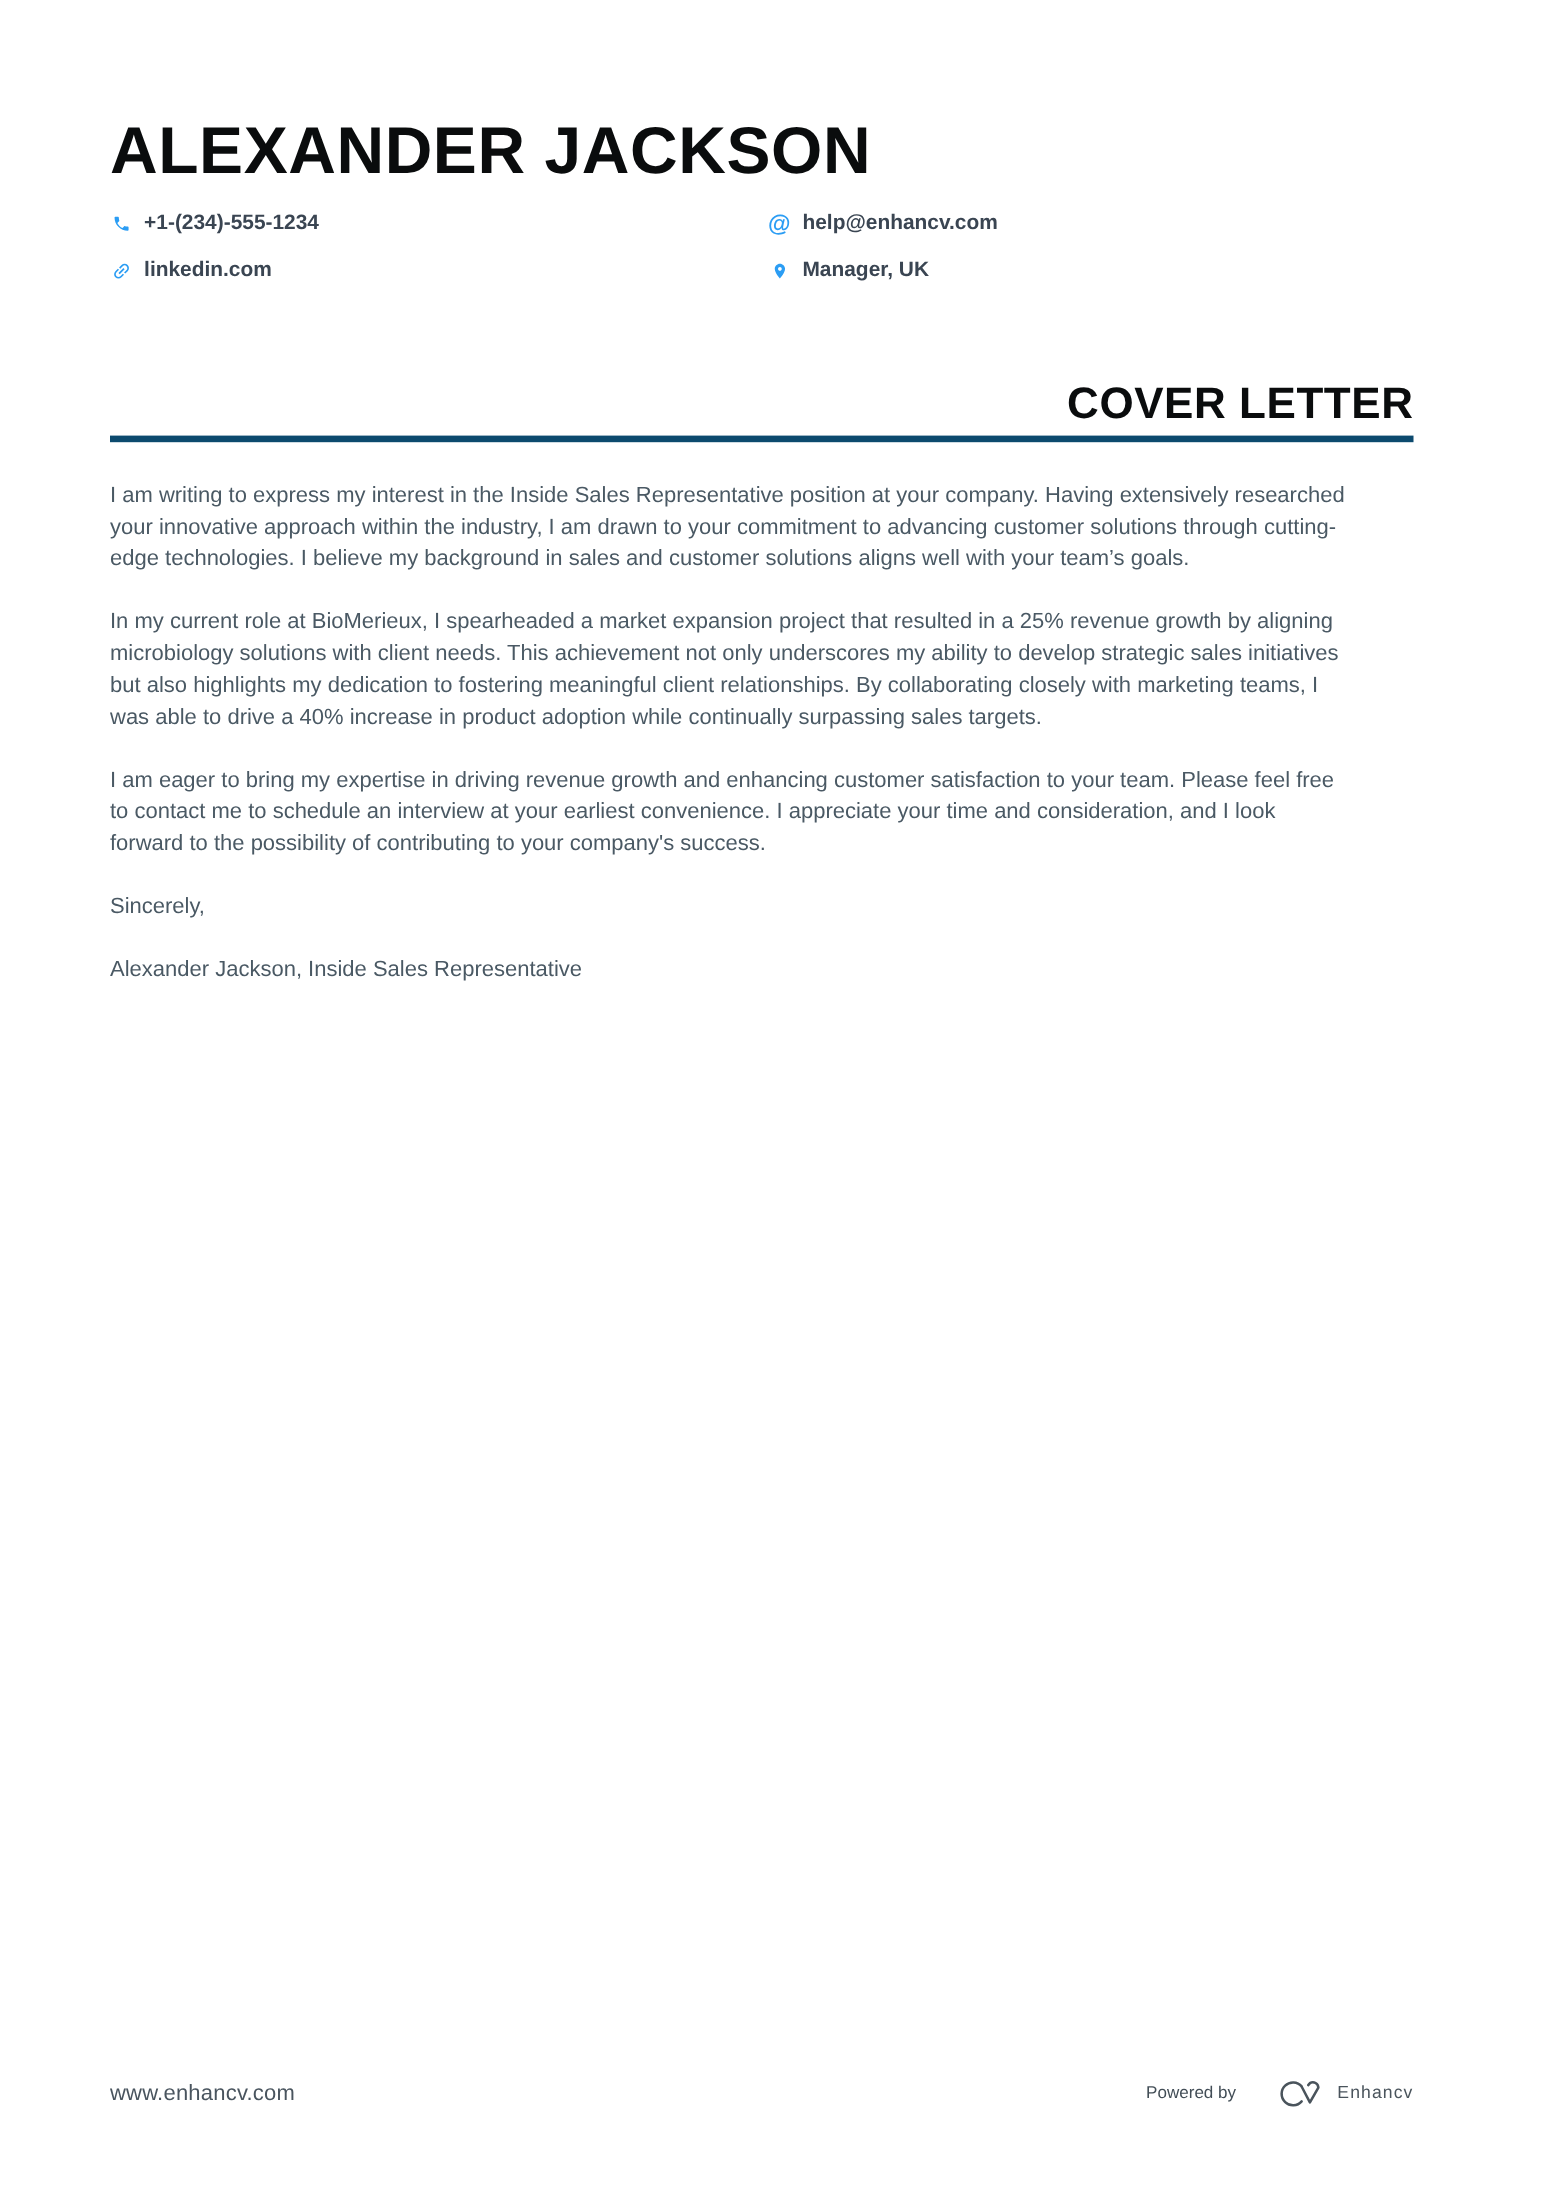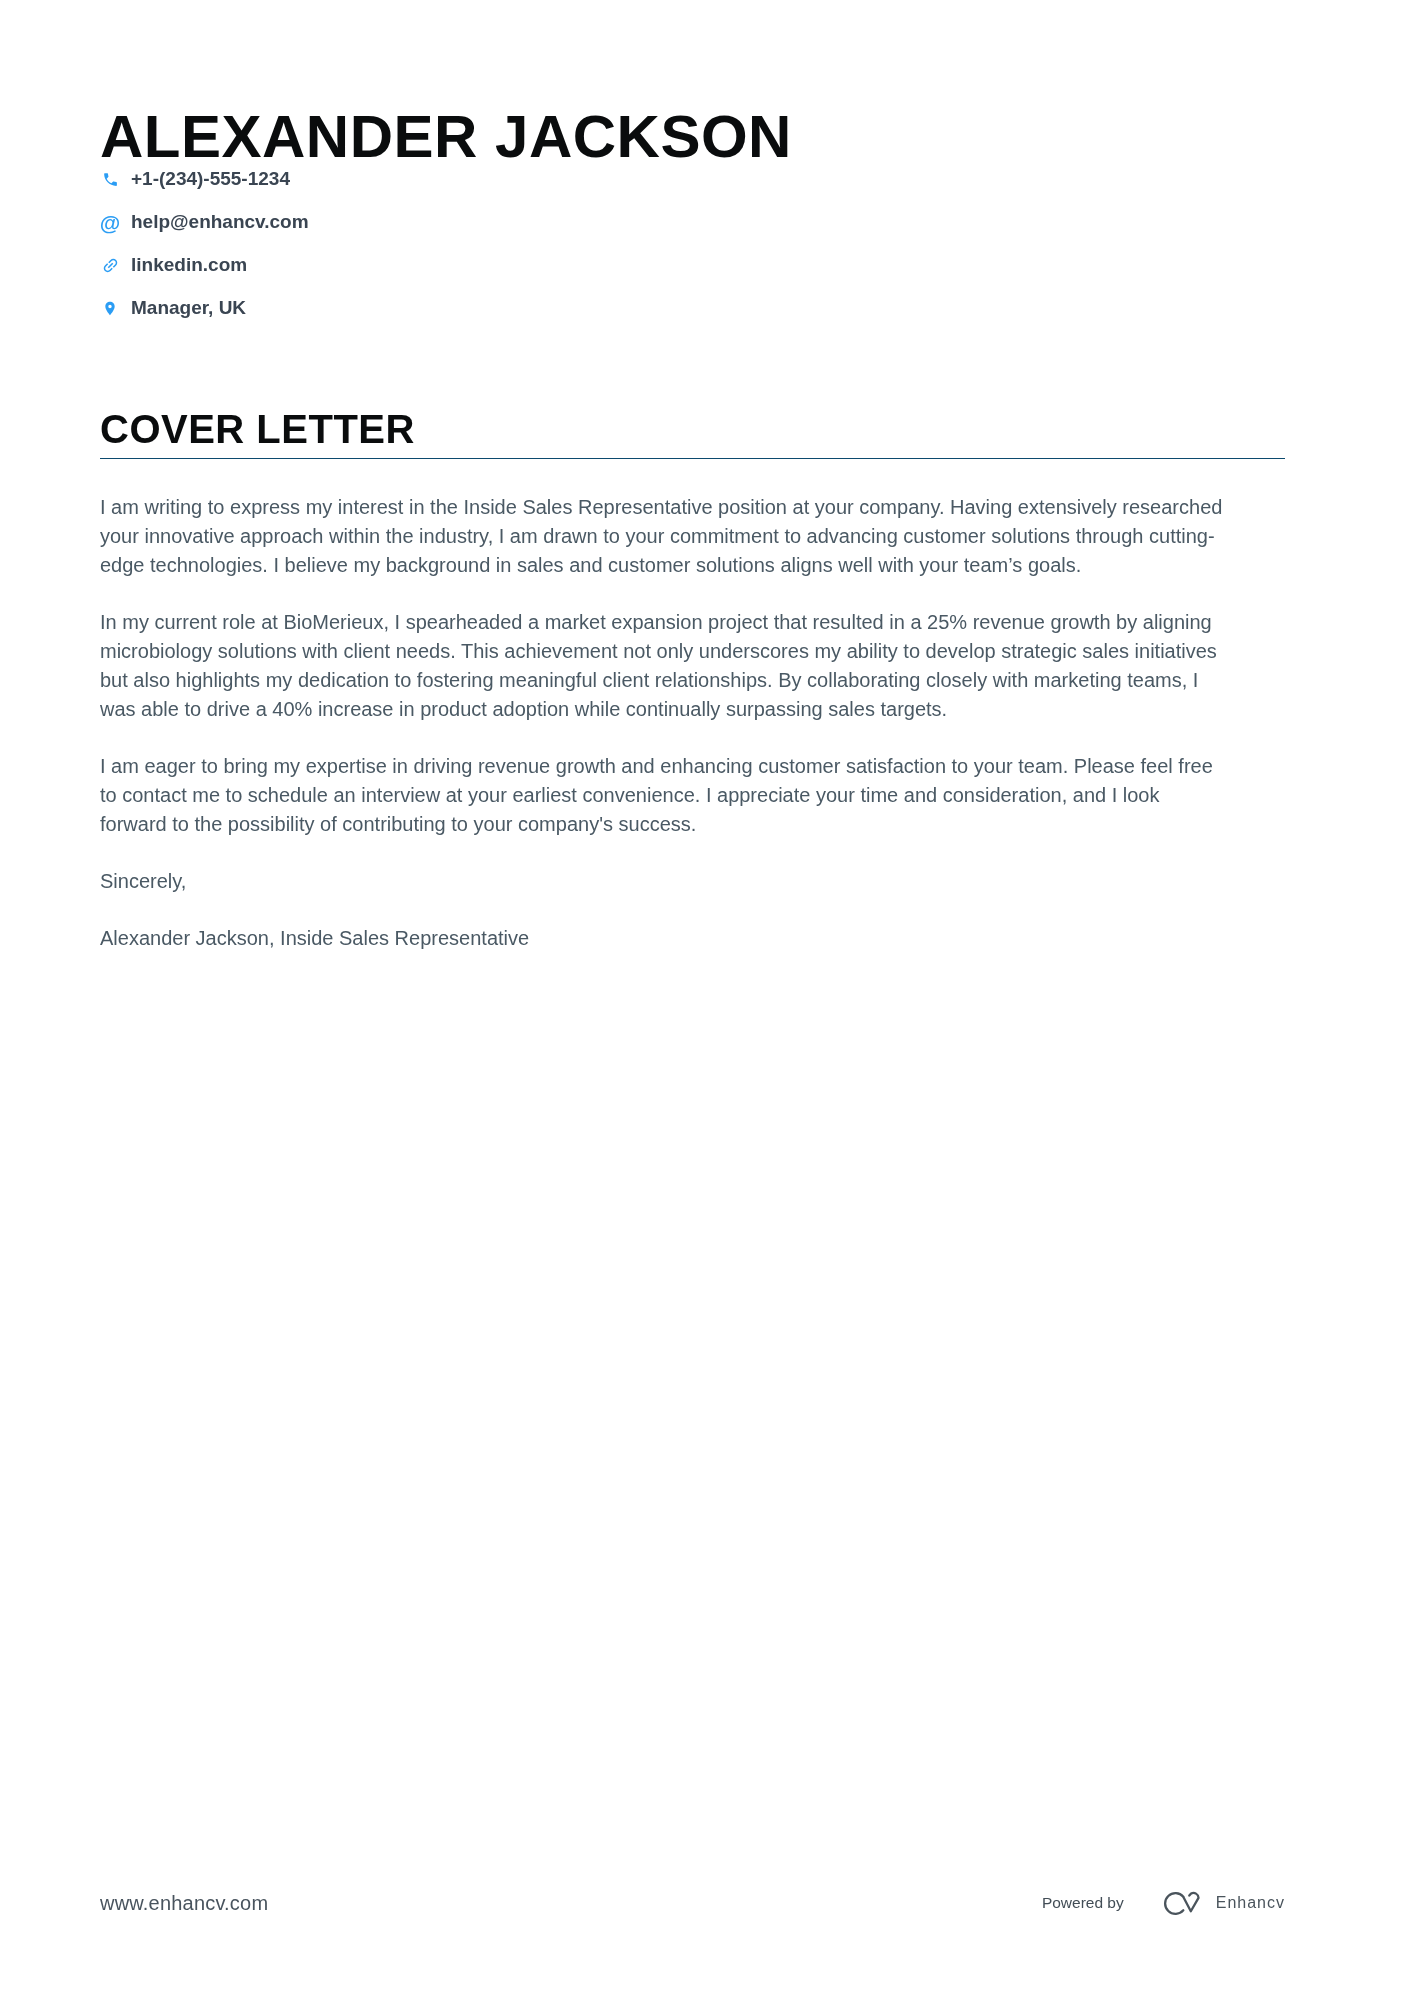--- a/index.html
+++ b/index.html
@@ -19,22 +19,23 @@
   .name {
     margin: 0;
     font-size: 60px; line-height: 1.04; font-weight: 700;
     letter-spacing: 0.5px; color: #0a0c0d;
   }
   .job-title {
     margin: 13px 0 0;
     font-size: 29px; font-weight: 700; color: #2b9df4;
   }
   .contact-grid {
+    margin-top: 24px;
     display: grid;
-    grid-template-columns: repeat(1, 1fr);
+    grid-template-columns: repeat(2, 1fr);
     row-gap: 21px; column-gap: 12px;
   }
   .contact-item {
     display: flex; align-items: center; gap: 11px;
     font-size: 19px; font-weight: 700; color: #3a4552;
     white-space: nowrap;
   }
   .cicon {
     display: inline-flex; align-items: center; justify-content: center;
     width: 20px; height: 20px; flex: 0 0 auto; color: #2b9df4;
@@ -42,21 +43,22 @@
   .cicon svg { display: block; }
   .at-glyph {
     font-size: 21px; font-weight: 700; color: #2b9df4; line-height: 1;
   }
   
   .section-heading {
     margin: 90px 0 0;
     font-size: 40px; line-height: 1; font-weight: 700;
     letter-spacing: 0.5px; color: #0a0c0d;
     padding-bottom: 9px;
-    border-bottom: 1px solid #0c4a6e;
+    border-bottom: 6px solid #0c4a6e;
+    text-align: right;
   }
   
   .letter-body {
     margin-top: 34px;
     max-width: 1130px;
     font-size: 20px; line-height: 29px; color: #4a5964;
   }
   .letter-body p { margin: 0 0 28px; }
   .letter-body p:last-child { margin-bottom: 0; }
   

